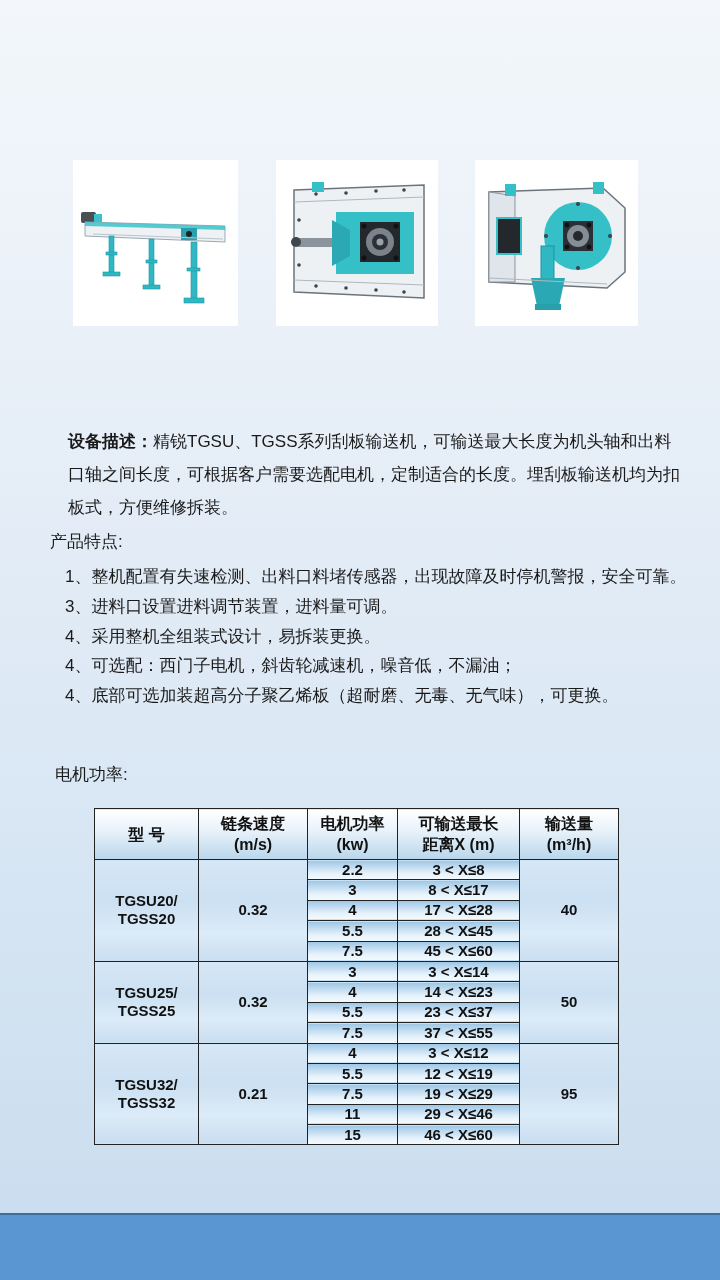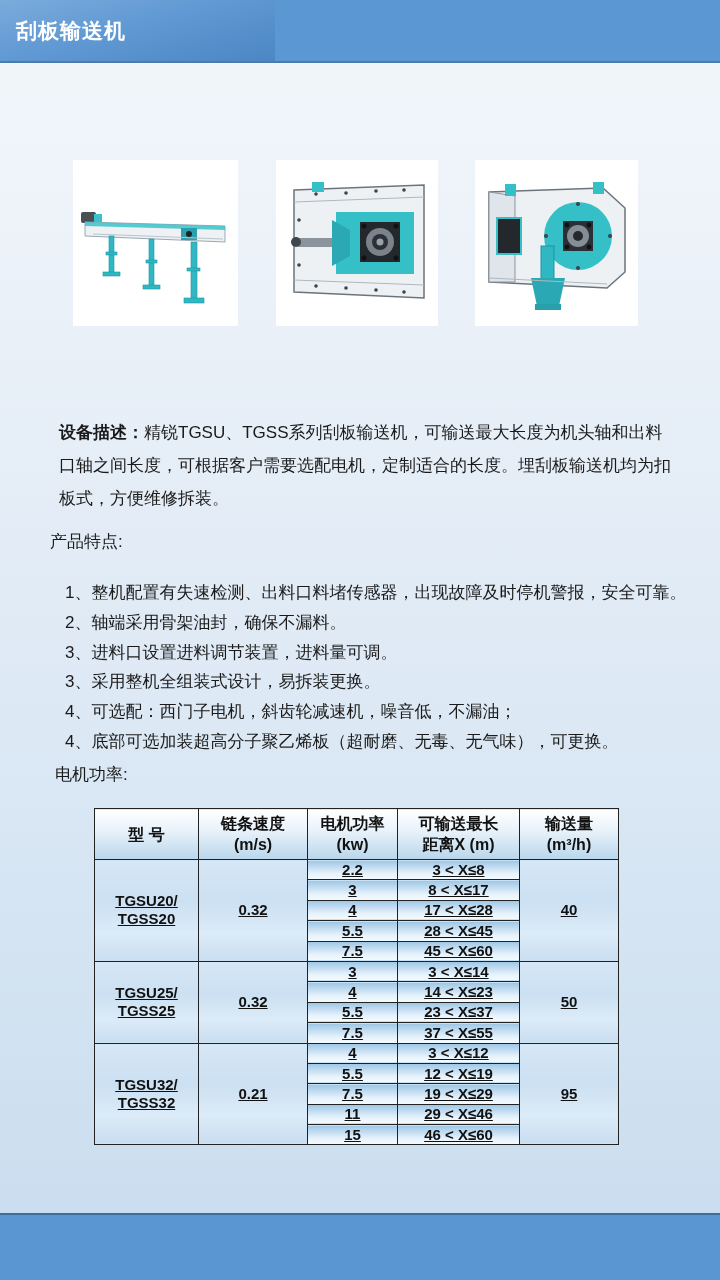--- a/index.html
+++ b/index.html
@@ -12,49 +12,44 @@
   .topbar h1{margin:0;padding:0 0 0 16px;font-size:21px;font-weight:600;color:#ffffff;line-height:61px;letter-spacing:1px;}
 
   
   .product-img{position:absolute;top:160px;height:166px;margin:0;background:#ffffff;overflow:hidden;}
   .img1{left:73px;width:165px;}
   .img2{left:276px;width:162px;}
   .img3{left:475px;width:163px;}
   .product-img svg{display:block;width:100%;height:100%;}
 
   
-  .desc{position:absolute;left:55px;top:412px;width:614px;margin:4px;font-size:17px;line-height:33px;color:#1a1a1a;}
+  .desc{position:absolute;left:55px;top:412px;width:614px;margin:13px;font-size:17px;line-height:33px;color:#1a1a1a;}
   .desc strong{font-weight:700;}
   .features{position:absolute;left:50px;top:530px;width:620px;color:#1a1a1a;}
-  .features-title{font-size:17px;line-height:24px;margin-bottom:24px;}
+  .features-title{font-size:17px;line-height:24px;margin-bottom:8px;}
   .features ul{list-style:none;margin:8px;padding:0 0 0 7px;}
   .features li{font-size:17px;line-height:29.8px;white-space:nowrap;}
   .params-title{position:absolute;left:55px;top:763px;font-size:17px;color:#1a1a1a;}
 
   
   .params-table{position:absolute;left:94px;top:808px;width:524px;border-collapse:collapse;table-layout:fixed;color:#111111;padding-left:8px;}
   .params-table th,.params-table td{border:1.5px solid #222222;text-align:center;vertical-align:middle;padding:0;font-weight:700;white-space:pre-line;}
   .params-table th{height:50px;font-size:16px;line-height:21px;background:linear-gradient(180deg,#ffffff 0%,#eaf3fb 40%,#b9d6ec 100%);}
-  .params-table td{height:19.4px;font-size:15px;line-height:18px;text-decoration:underline;}
+  .params-table td{height:19.4px;font-size:15px;line-height:18px;}
   .params-table td.merged{background:linear-gradient(180deg,#d6e7f6 0%,#cbe0f2 40%,#dcebf8 72%,#c9def1 100%);font-size:15px;}
   .params-table td.sub{background:linear-gradient(180deg,#9cc6e6 0%,#bdd9ef 30%,#e6f2fb 68%,#f4fafe 100%);}
 
   
   .bottombar{position:absolute;left:0;top:1213px;width:720px;height:67px;background:#5996d2;border-top:2px solid #3c6e9e;box-sizing:border-box;}
 </style>
 </head>
 <body>
 
 <div class="page">
 
-  <header class="topbar">
-    <div class="topbar-left">
-      <h1>刮板输送机</h1>
-    </div>
-  </header>
 
   <figure class="product-img img1">
     <svg viewBox="0 0 165 166">
       <rect x="0" y="0" width="165" height="166" fill="#ffffff"></rect>
 
       <rect x="8" y="52" width="15" height="11" rx="2" fill="#4a4f55"></rect>
       <rect x="21" y="54" width="8" height="8" fill="#3bc3c9"></rect>
 
       <polygon points="12,62 152,66 152,82 12,76" fill="#eef2f5" stroke="#9aa8b2" stroke-width="1"></polygon>
       <polygon points="12,62 152,66 152,70 12,66" fill="#3bc3c9" opacity="0.85"></polygon>
@@ -139,23 +134,22 @@
       <line x1="14" y1="118" x2="132" y2="124" stroke="#aeb7bf" stroke-width="1"></line>
     </svg>
   </figure>
 
   <p class="desc"><strong>设备描述：</strong><span>精锐TGSU、TGSS系列刮板输送机，可输送最大长度为机头轴和出料口轴之间长度，可根据客户需要选配电机，定制适合的长度。埋刮板输送机均为扣板式，方便维修拆装。</span></p>
 
   <div class="features">
     <div class="features-title">产品特点:</div>
     <ul id="features-list">
         <li>1、整机配置有失速检测、出料口料堵传感器，出现故障及时停机警报，安全可靠。</li>
-        <li>2、轴端采用骨架油封，确保不漏料。</li>
         <li>3、进料口设置进料调节装置，进料量可调。</li>
-        <li>3、采用整机全组装式设计，易拆装更换。</li>
+        <li>4、采用整机全组装式设计，易拆装更换。</li>
         <li>4、可选配：西门子电机，斜齿轮减速机，噪音低，不漏油；</li>
         <li>4、底部可选加装超高分子聚乙烯板（超耐磨、无毒、无气味），可更换。</li>
       </ul>
   </div>
 
   <div class="params-title">电机功率:</div>
 
   <table class="params-table" id="params-table">
     <colgroup>
       <col style="width:104px">

